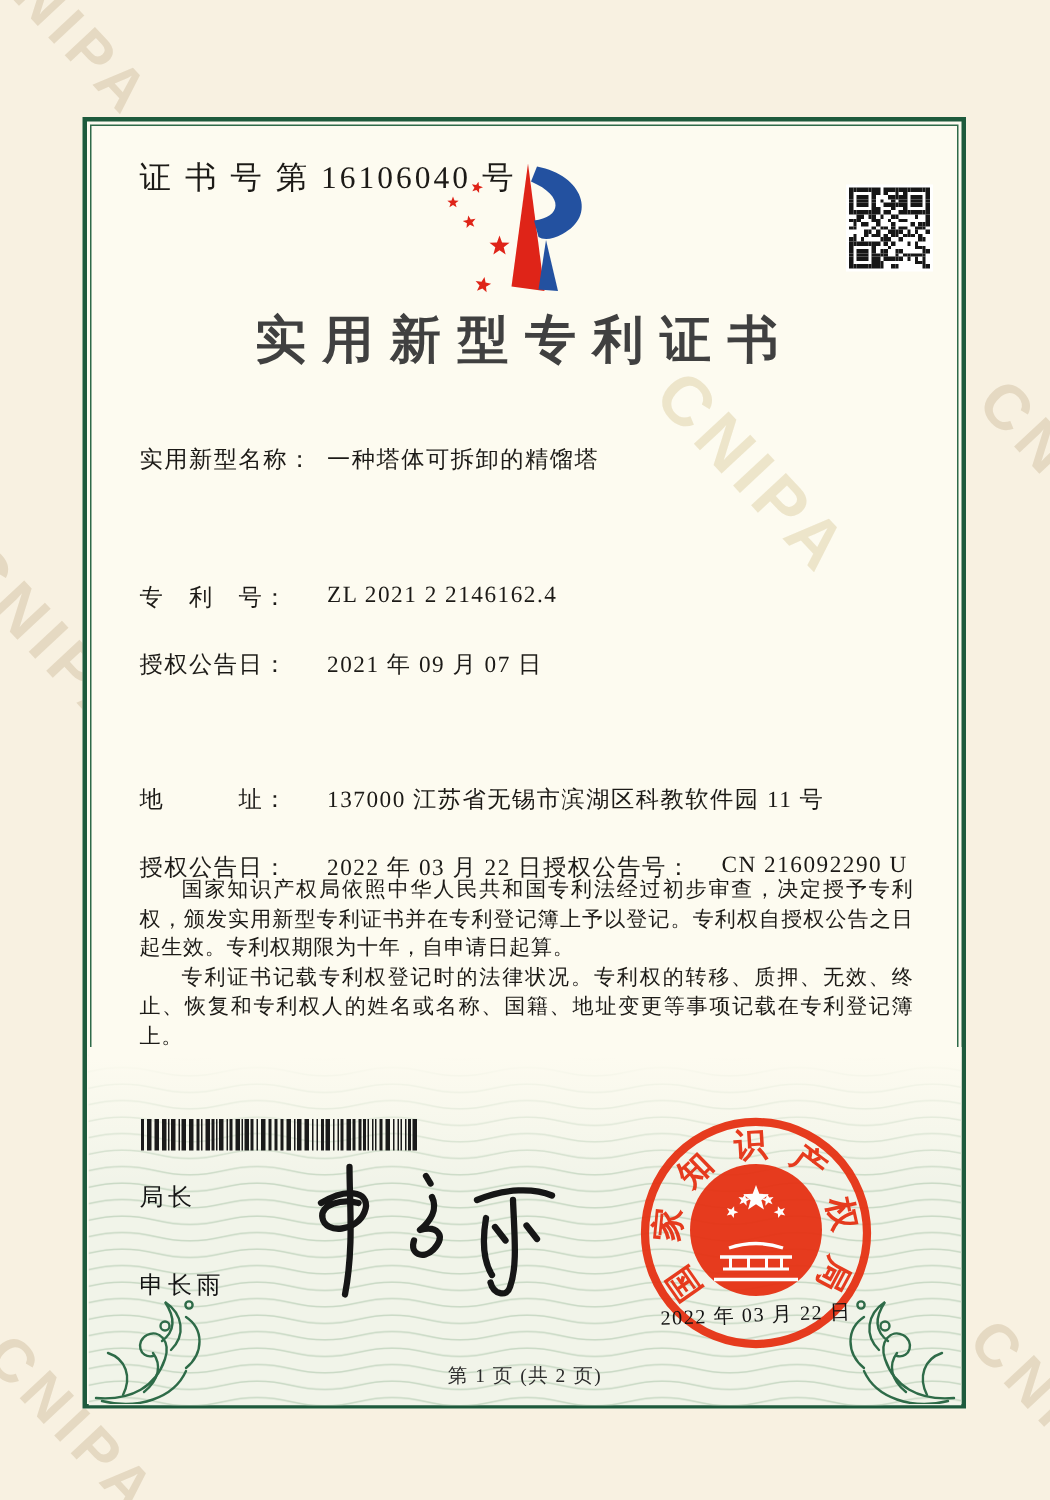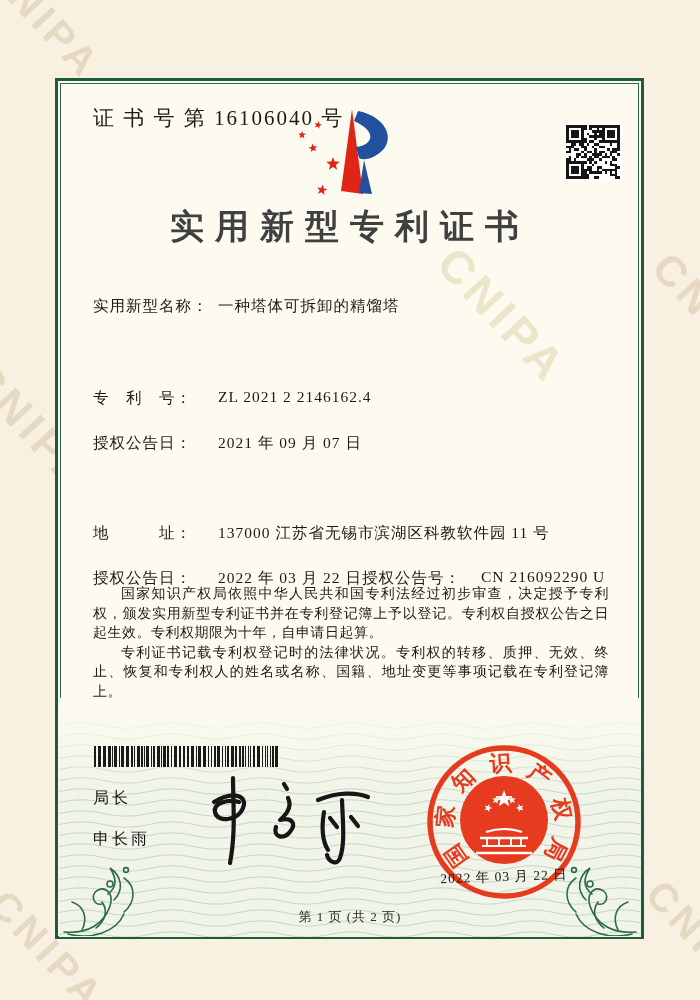--- a/index.html
+++ b/index.html
@@ -34,21 +34,21 @@
   
   .paras{position:absolute;left:93px;top:584px;width:516px;font-size:14px;line-height:19.5px;
          text-align:justify;letter-spacing:0.5px;}
   .paras p{margin:0;text-indent:2em;}
   
   .barcode{position:absolute;left:94px;top:746px;width:190px;height:21px;display:flex;align-items:stretch;}
   .barcode div{background:#1a1a1a;height:100%;}
   
   .signer{position:absolute;left:93px;top:788px;font-family:"Liberation Sans",sans-serif;
           font-size:16px;letter-spacing:3px;color:#141414;}
-  .signer .name{margin-top:20px;}
+  .signer .name{margin-top:38px;}
   .handsig{position:absolute;left:192px;top:770px;}
   
   .seal{position:absolute;left:424px;top:742px;width:160px;height:160px;}
   .seal svg{position:absolute;left:0;top:0;opacity:0.94;}
   .seal .ring-char{font-size:22px;font-weight:bold;fill:#e63012;font-family:"Liberation Serif",serif;}
   .sealdate{position:absolute;left:424px;top:868px;width:160px;text-align:center;
             font-size:13.5px;letter-spacing:1px;color:#141414;transform:rotate(-2deg);}
   
   .pageno{position:absolute;left:0;top:908px;width:700px;text-align:center;font-size:13px;letter-spacing:1px;color:#2b2b2b;}
   .contnote{position:absolute;left:0;top:947px;width:700px;text-align:center;}

